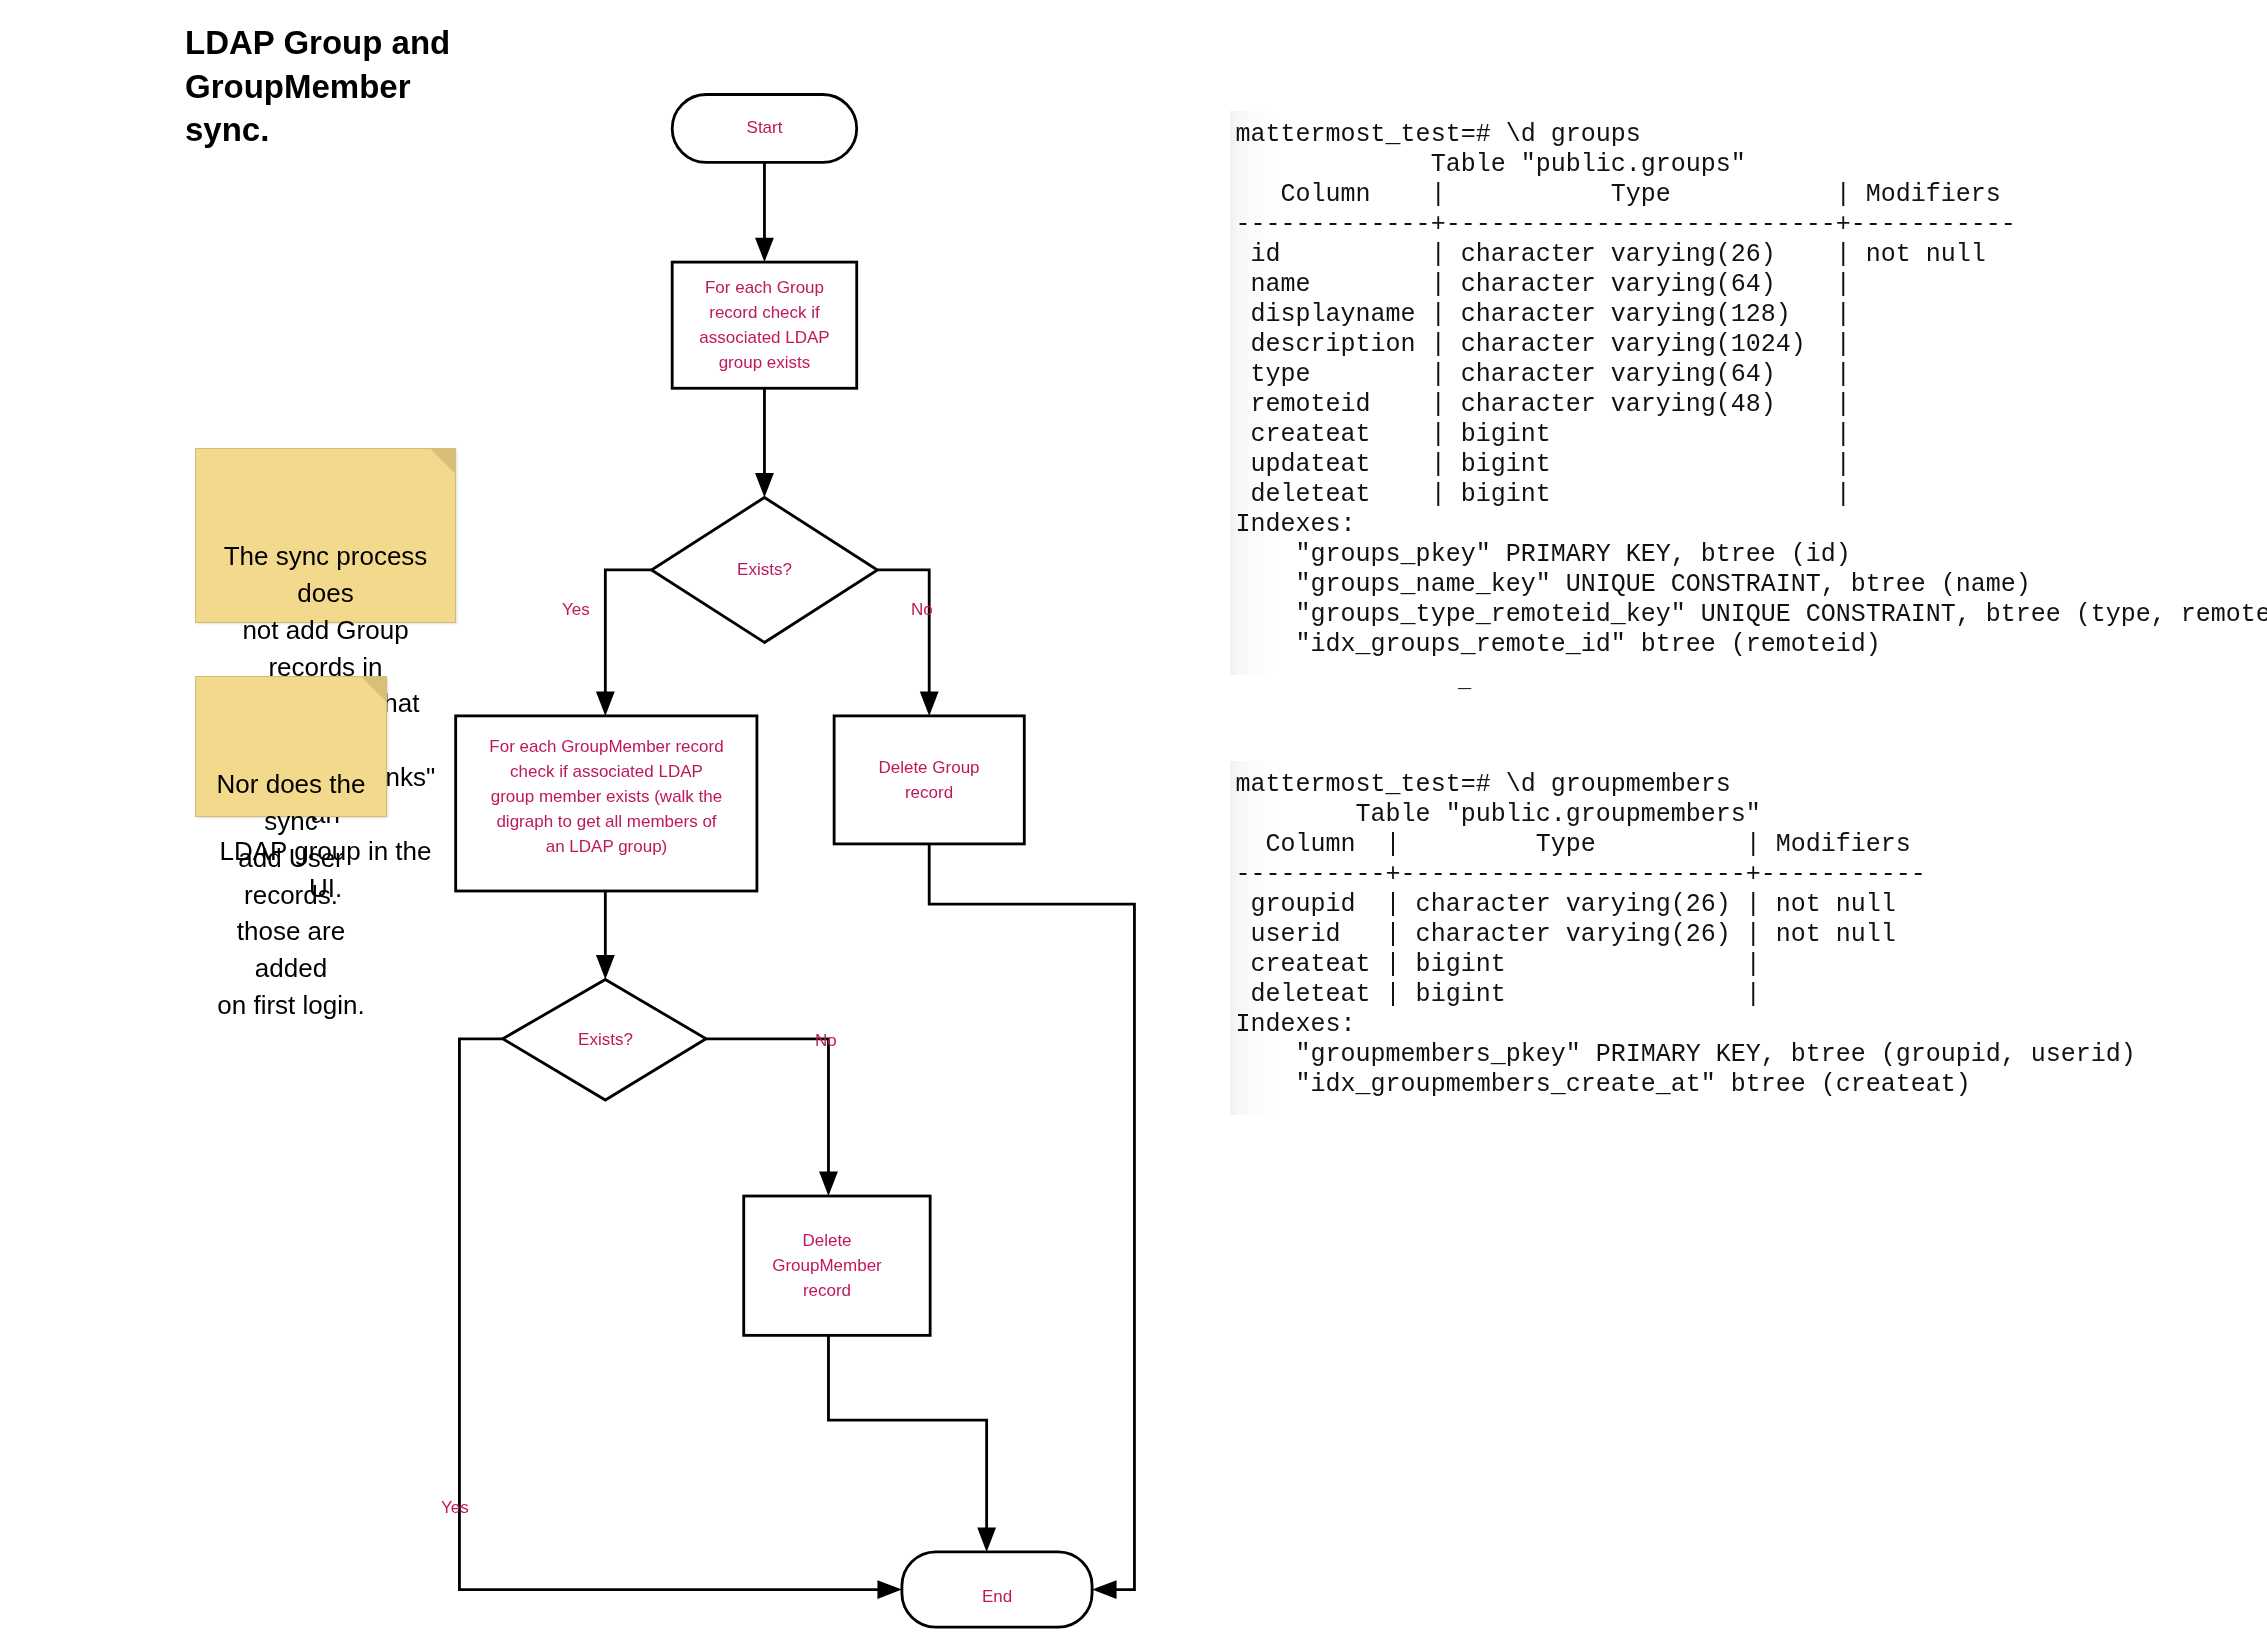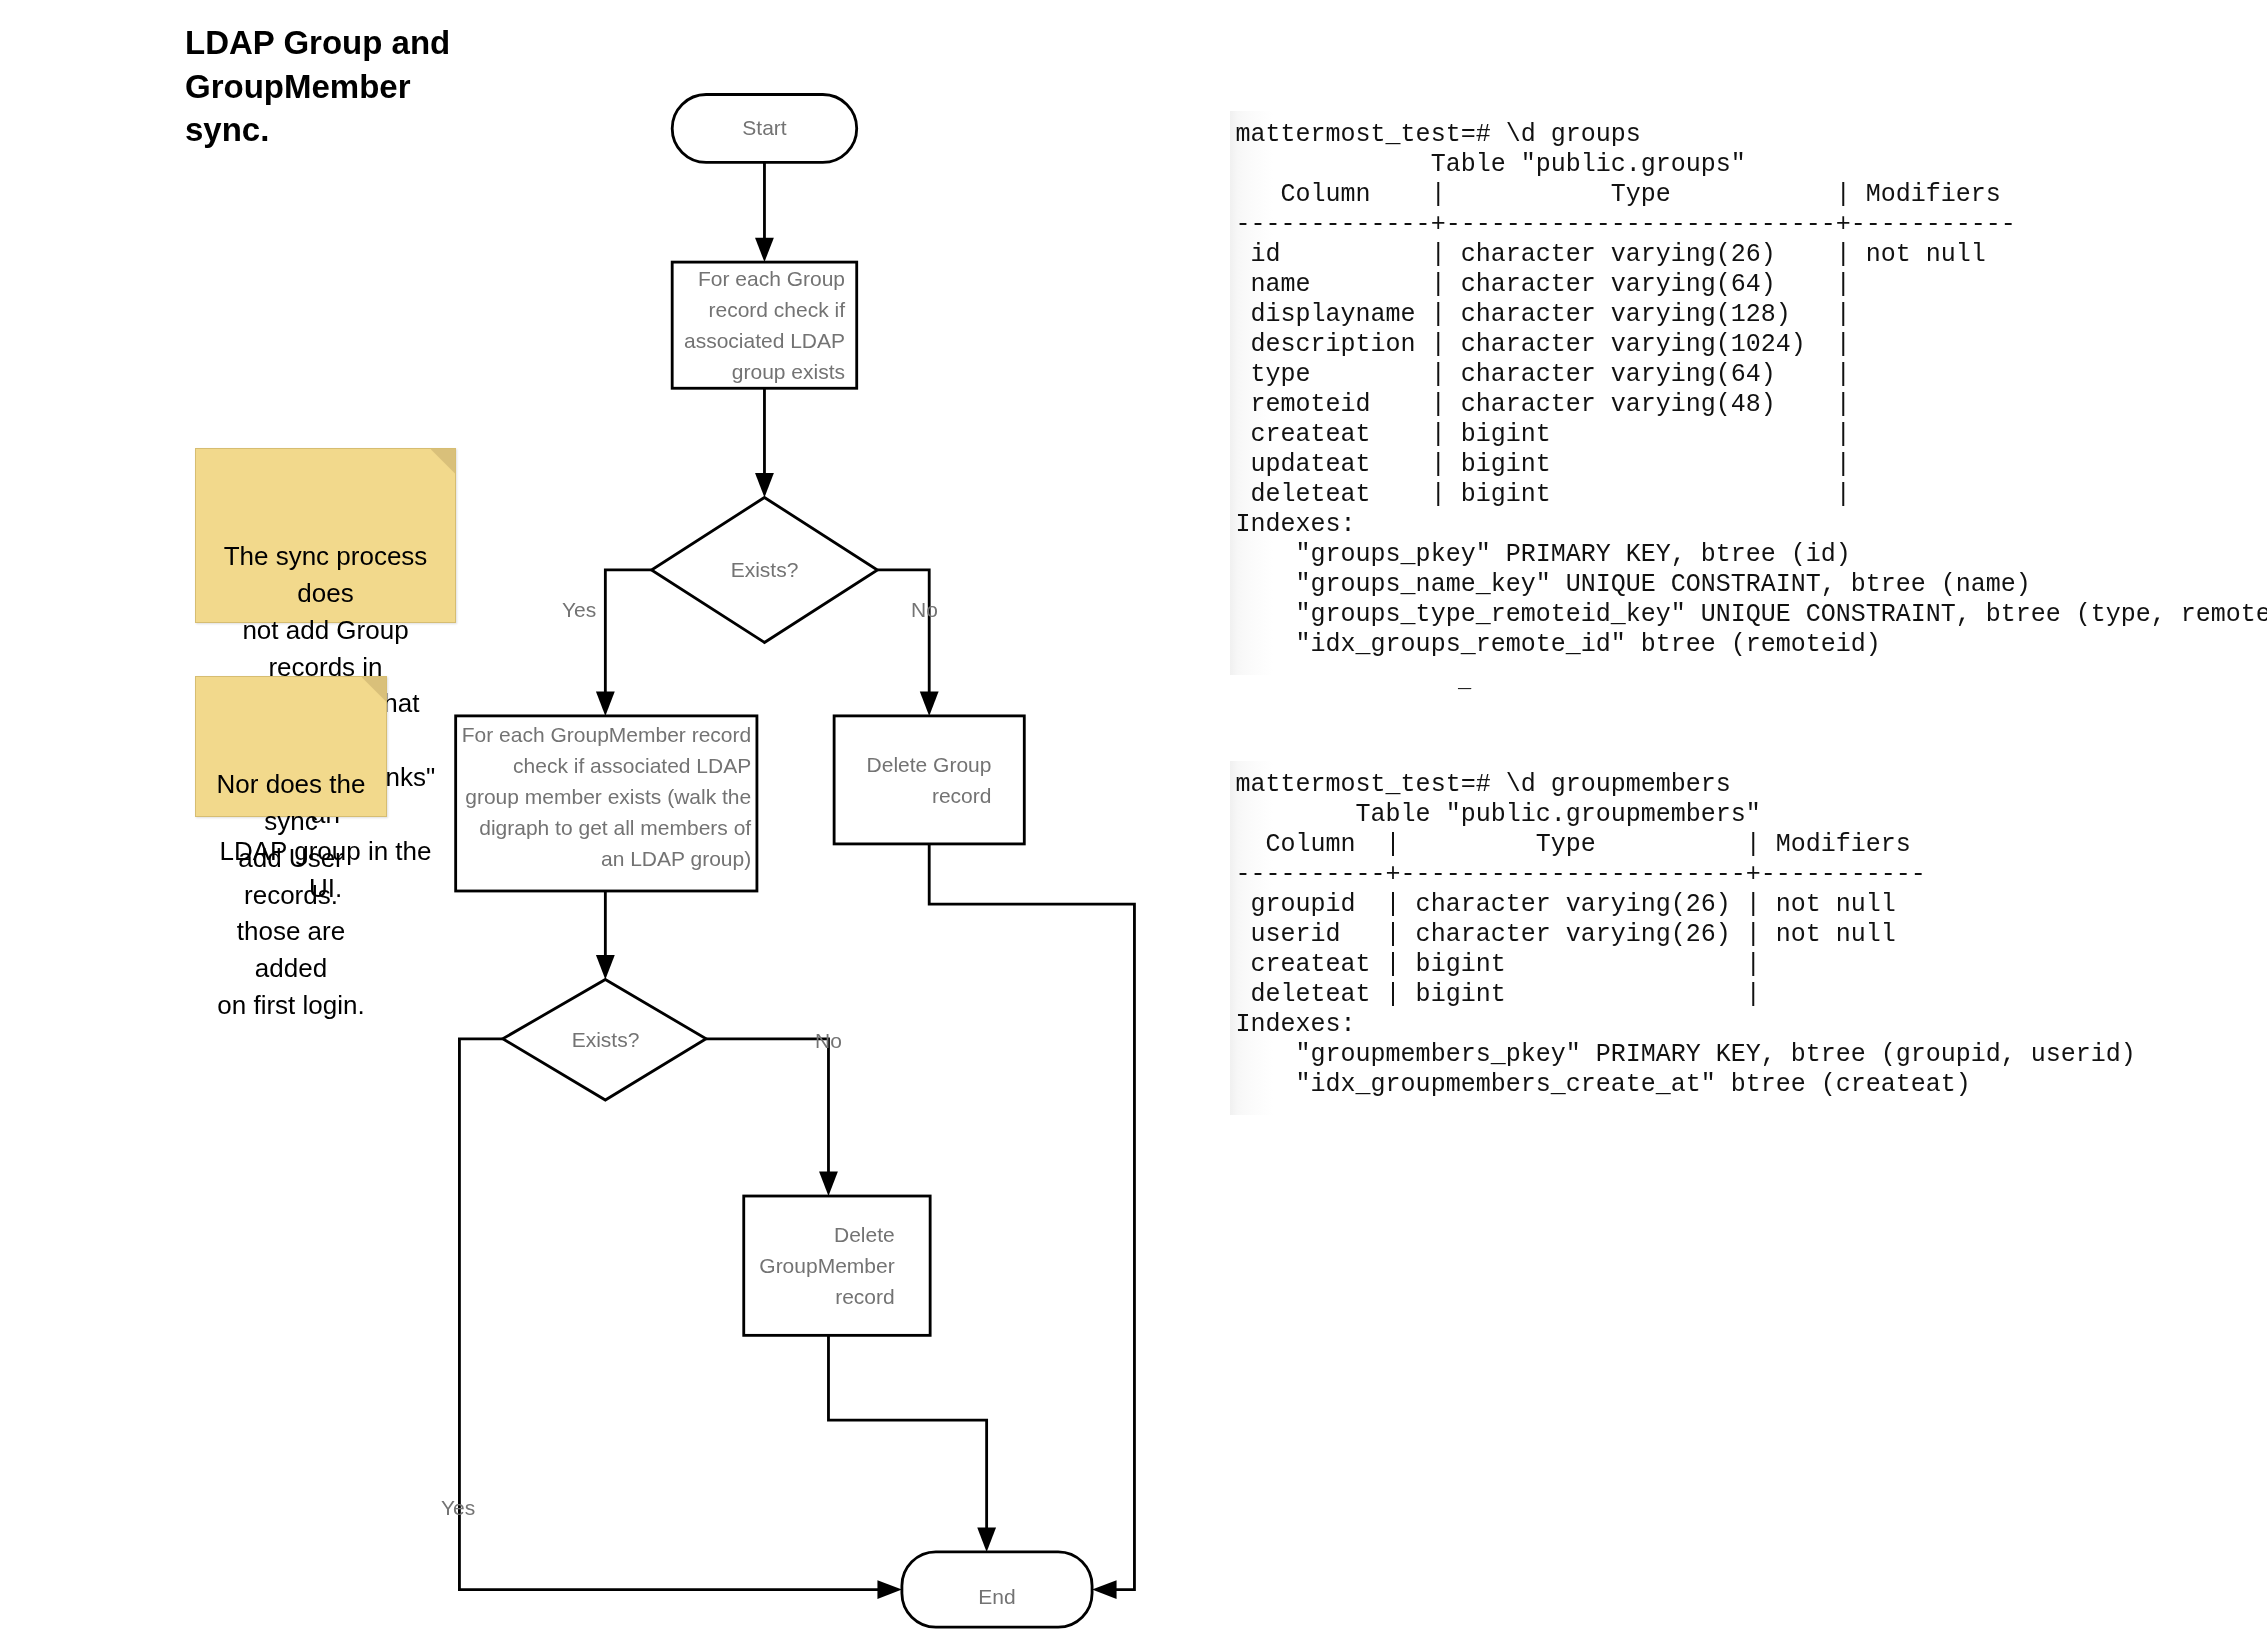--- a/index.html
+++ b/index.html
@@ -50,24 +50,24 @@
     stroke-linecap: butt;
   }
   .flow-arrowhead {
     fill: #000000;
     stroke: none;
   }
 
   
   .node-text {
     position: absolute;
-    text-align: right;
-    font-size: 21px;
+    text-align: center;
+    font-size: 17px;
     line-height: 1.48;
-    color: #737373;
+    color: #be185d;
     white-space: pre-line;
     display: flex;
     align-items: center;
     justify-content: center;
   }
 
   
   .sticky-note {
     position: absolute;
     background: #f2d98c;

